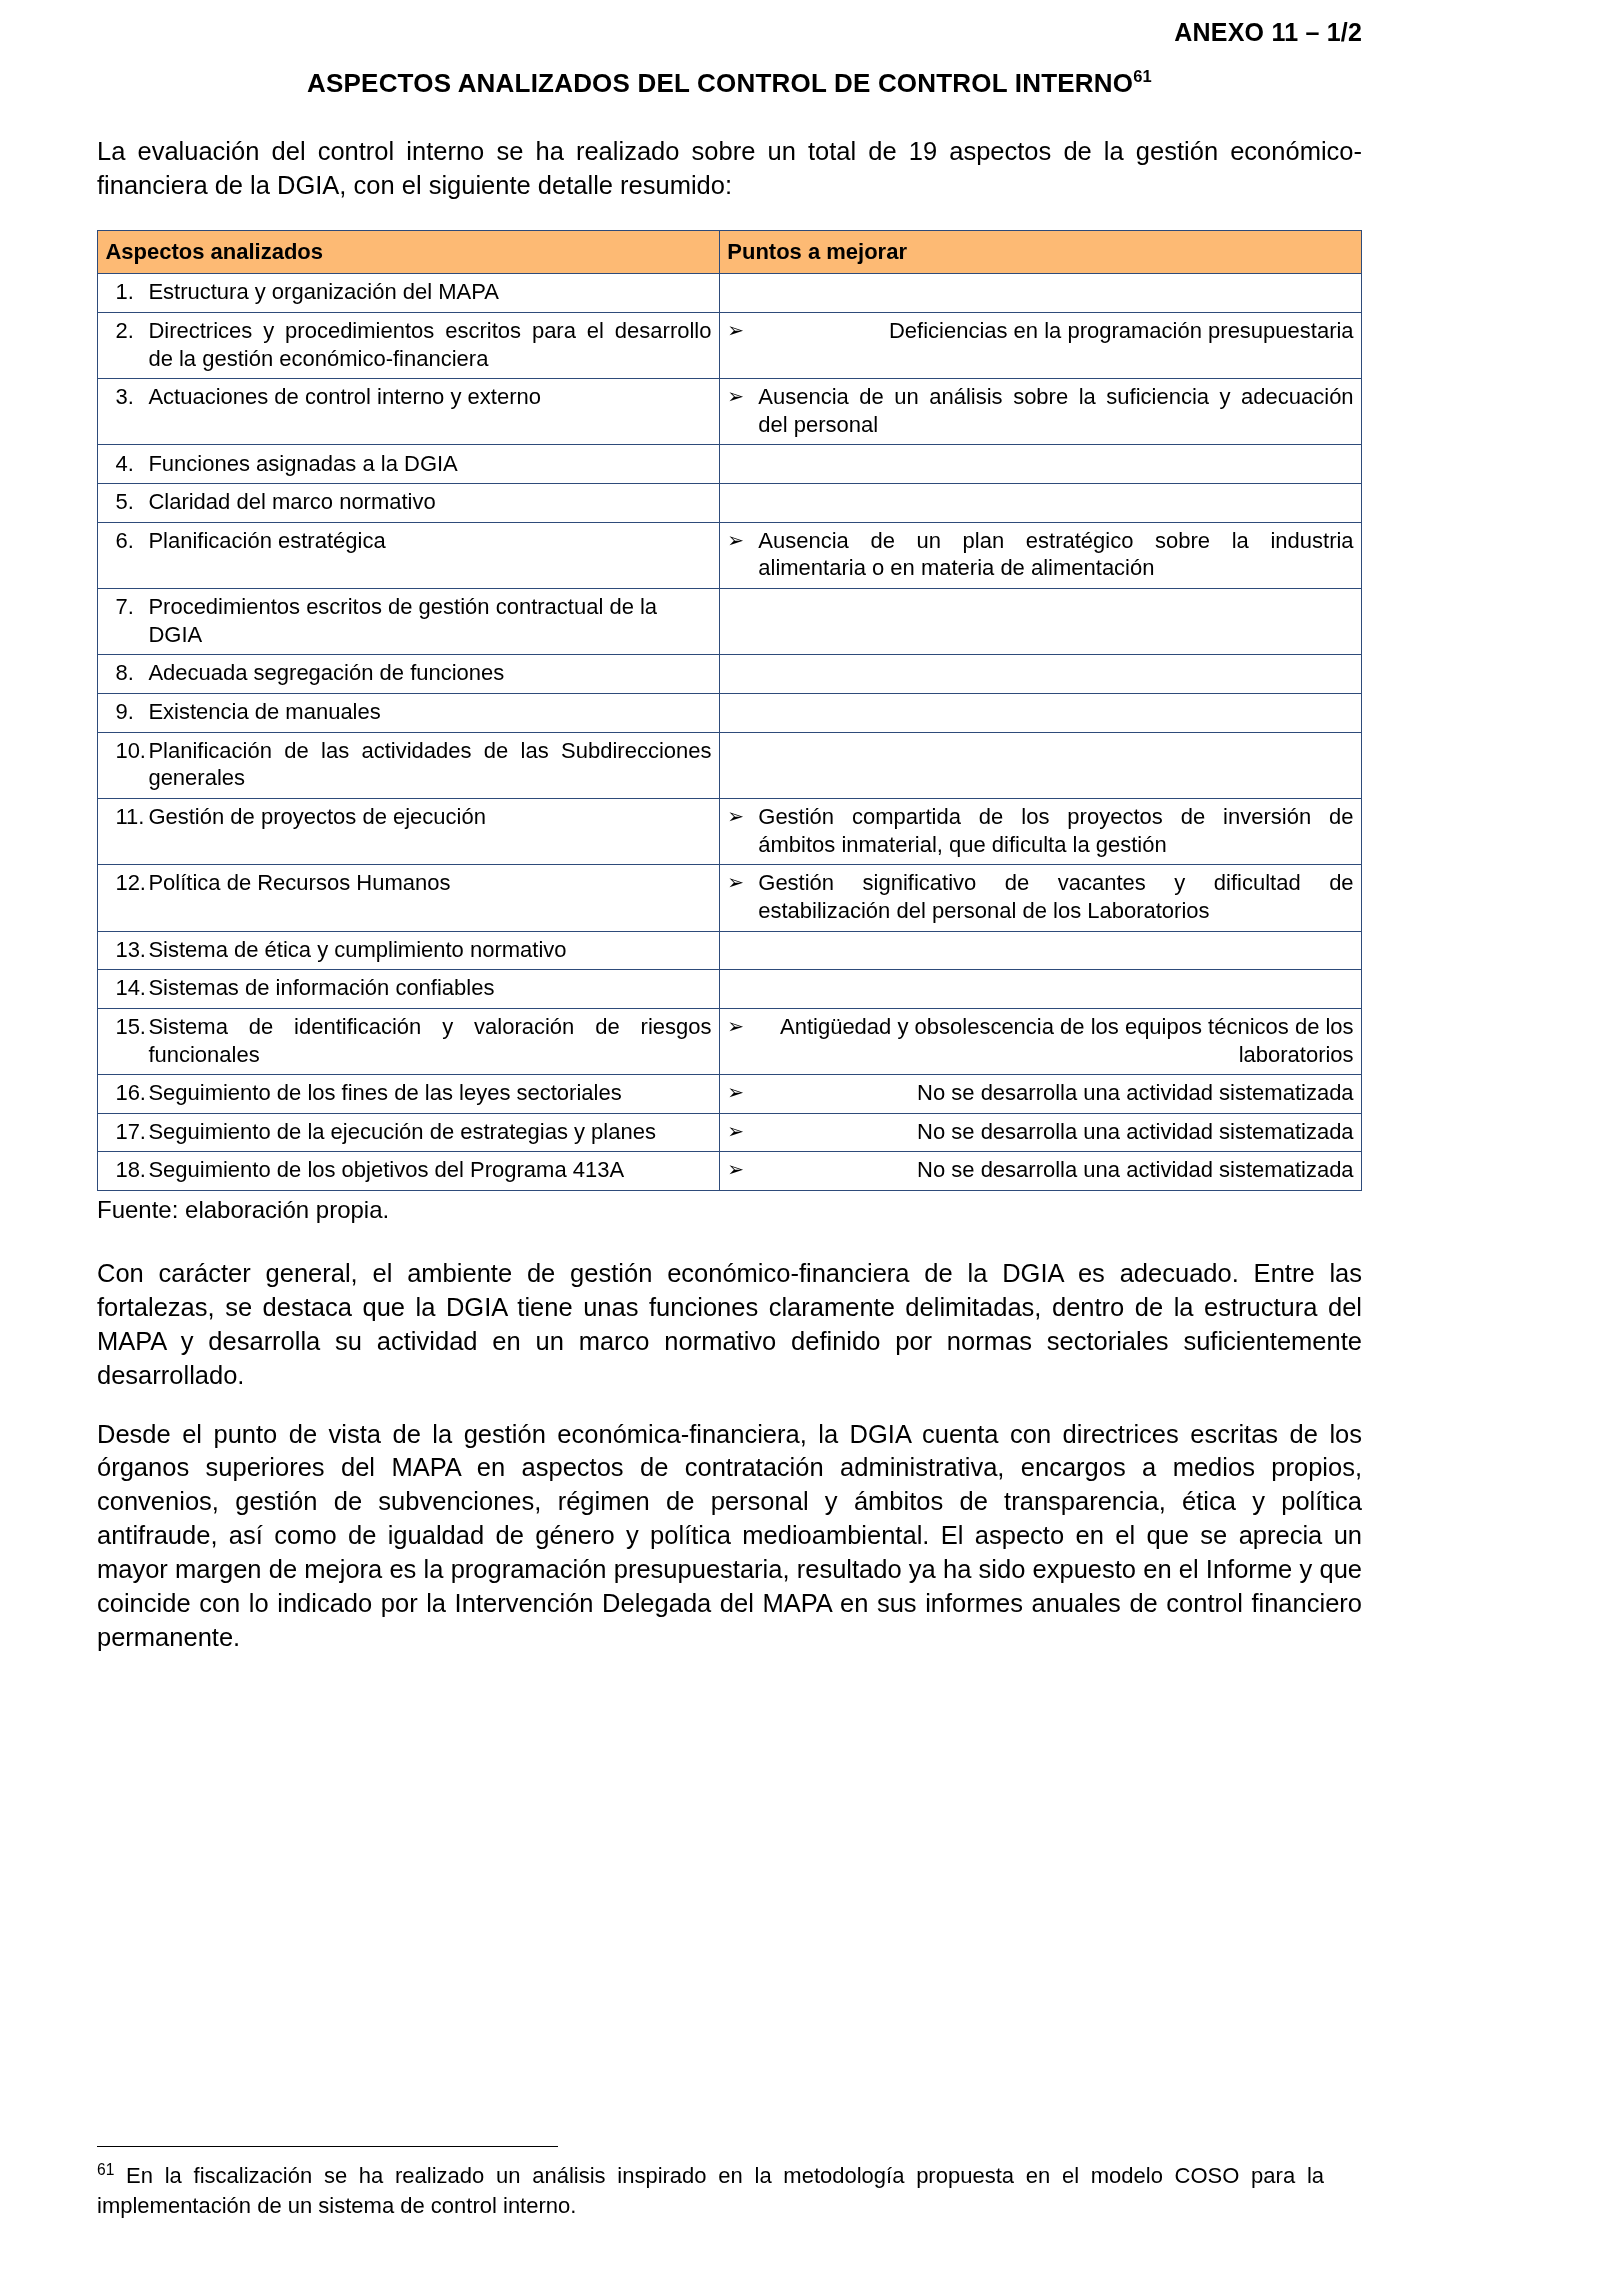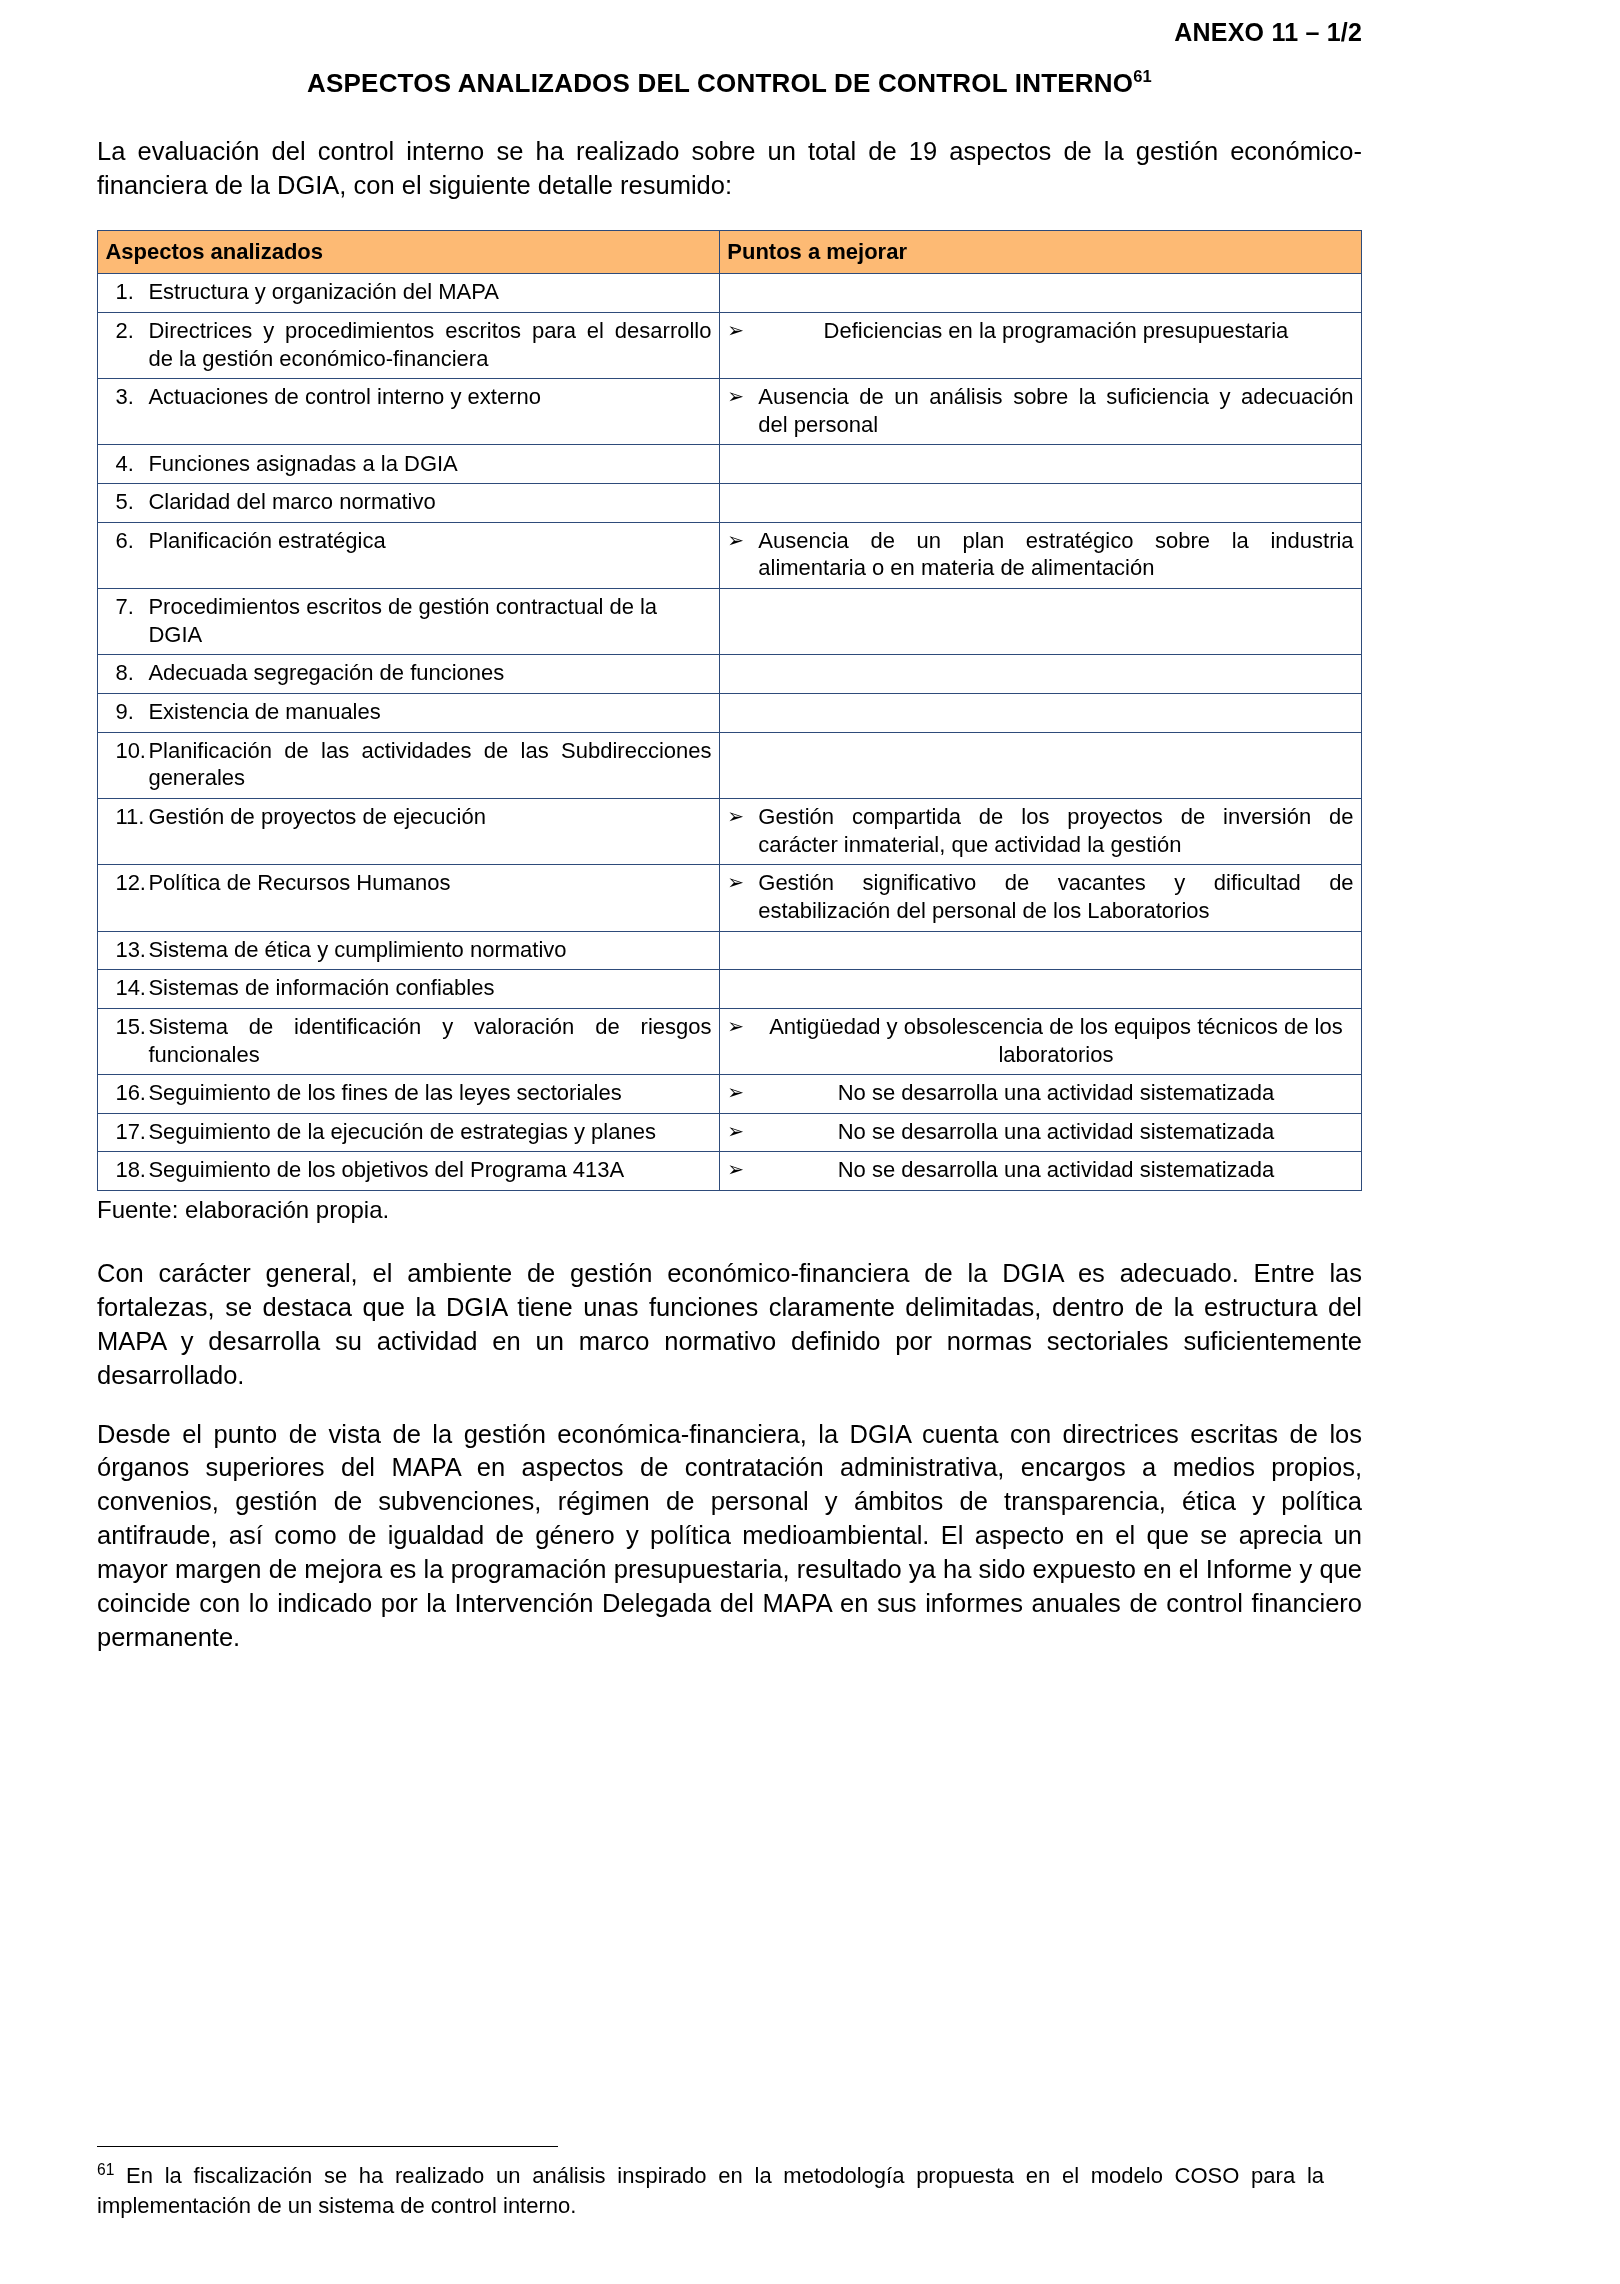--- a/index.html
+++ b/index.html
@@ -102,21 +102,21 @@
     font-size: 20px;
     line-height: 1.38;
     color: #000;
   }
   .btext {
     flex: 1 1 auto;
     text-align: justify;
     text-justify: inter-word;
   }
   .btext.nojust {
-    text-align: center;
+    text-align: right;
   }
   .source {
     font-size: 24px;
     margin: 5px 0 33px 0;
   }
   .footnote-area {
     position: absolute;
     left: 97px;
     right: 84px;
     bottom: 64px;
@@ -269,21 +269,21 @@
       <tr>
         <td>
           <div class="aspect-cell">
             <span class="num">11.</span>
             <span class="atext nojust">Gestión de proyectos de ejecución</span>
           </div>
         </td>
         <td>
           <div class="bullet-cell">
             <span class="arrow">➢</span>
-            <span class="btext">Gestión compartida de los proyectos de inversión de carácter inmaterial, que actividad la gestión</span>
+            <span class="btext">Gestión compartida de los proyectos de inversión de ámbitos inmaterial, que dificulta la gestión</span>
           </div>
         </td>
       </tr>
       <tr>
         <td>
           <div class="aspect-cell">
             <span class="num">12.</span>
             <span class="atext nojust">Política de Recursos Humanos</span>
           </div>
         </td>

